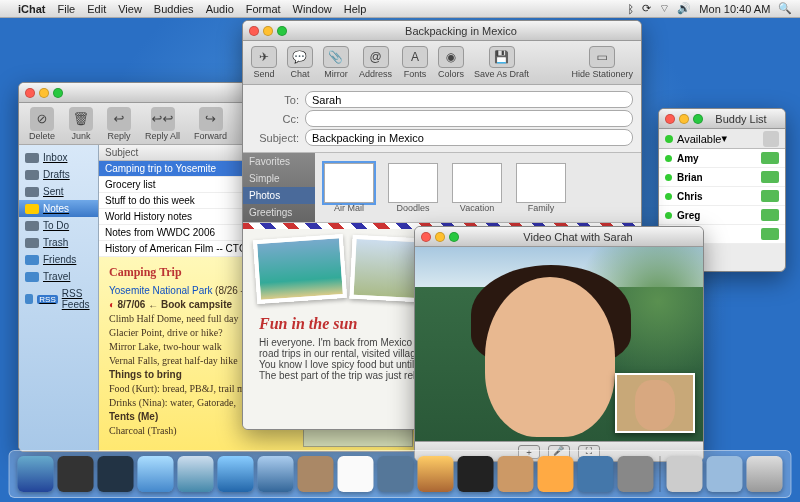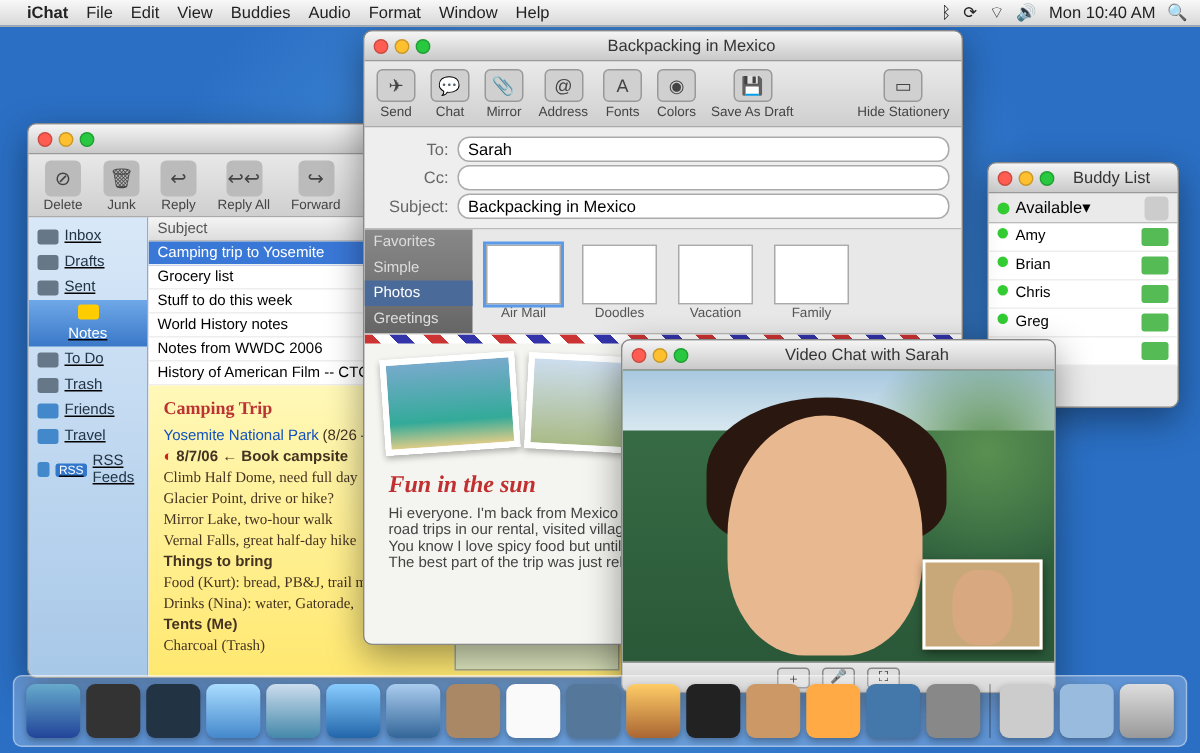--- a/index.html
+++ b/index.html
@@ -21,21 +21,21 @@
 .titlebar .title { flex: 1; text-align: center; color: #333; }
 
 
 #mail { left: 18px; top: 82px; width: 400px; height: 370px; }
 #mail .toolbar { height: 42px; background: linear-gradient(#e8e8e8,#cfcfcf); display:flex; align-items:center; gap:14px; padding:0 10px; border-bottom:1px solid #aaa; font-size:9px; }
 #mail .toolbar .tbtn { display:flex; flex-direction:column; align-items:center; color:#444; }
 #mail .toolbar .tbtn .ic { width:24px; height:24px; background:#bbb; border-radius:4px; display:flex; align-items:center; justify-content:center; font-size:13px; }
 #mail .body { display:flex; height: calc(100% - 62px); }
 #mail .sidebar { width: 80px; background: linear-gradient(#d8e8f8,#a8c8e8); border-right:1px solid #9ab; font-size:10px; padding:4px 0;text-decoration:underline; }
 #mail .sidebar .sb-item { padding:3px 6px; display:flex; align-items:center; gap:4px; color:#234; }
-#mail .sidebar .sb-item.sel { background: linear-gradient(#6fa8e8,#3a78c8); color:#fff;flex-direction:column; }
+#mail .sidebar .sb-item.sel { background: linear-gradient(#6fa8e8,#3a78c8); color:#fff; }
 #mail .sidebar .sb-item .sic { width:14px; height:10px; background:#678; border-radius:2px; }
 #mail .list { flex:1; background:#fff; overflow:hidden; display:flex; flex-direction:column; }
 #mail .list-head { background:linear-gradient(#f4f4f4,#ddd); padding:2px 6px; font-size:10px; border-bottom:1px solid #bbb; color:#555; }
 #mail .list-row { padding:2px 6px; font-size:10px; border-bottom:1px solid #eee; }
 #mail .list-row.sel { background:#3a78d8; color:#fff; }
 #mail .note { flex:1; background: linear-gradient(#fff8b8,#ffe870); padding:8px 10px; font-size:10px; color:#432; position:relative; overflow:hidden; }
 #mail .note h4 { font-size:12px; color:#b33; margin-bottom:4px; font-family:"Marker Felt","Comic Sans MS",cursive; }
 #mail .note a { color:#1050c0; }
 #mail .note .line { margin:1px 0; font-family:"Marker Felt","Comic Sans MS",cursive; font-size:10px; line-height:1.3; }
 #mail .note .bullet { color:#c22; }
@@ -67,21 +67,21 @@
 #compose .photos .ph:nth-child(2){ transform:rotate(3deg); background:linear-gradient(#cde,#ab8);} 
 #compose .photos .ph:nth-child(3){ transform:rotate(-2deg); background:#e8c090;} 
 #compose .bodytext { padding:6px 16px; font-size:10px; color:#444; }
 #compose .bodytext h3 { font-family:Georgia,serif; font-style:italic; color:#c03030; font-size:16px; margin-bottom:4px; }
 
 
 #buddy { right: 14px; top: 108px; width: 128px; height: 164px; z-index:5; }
 #buddy .status-row { height:20px; background:#eaeaea; display:flex; align-items:center; padding:0 6px; font-size:11px; border-bottom:1px solid #bbb; }
 #buddy .status-row .dot { width:8px;height:8px;background:#3c3;border-radius:50%;margin-right:4px; }
 #buddy .blist { background:#fff; }
-#buddy .brow { display:flex; align-items:flex-start; padding:3px 6px; font-size:10px; border-bottom:1px solid #eee; }
+#buddy .brow { display:flex; align-items:center; padding:3px 6px; font-size:10px; border-bottom:1px solid #eee;font-weight:bold; }
 #buddy .brow .dot { width:7px;height:7px;background:#3c3;border-radius:50%;margin-right:5px; }
 #buddy .brow .nm { flex:1; }
 #buddy .brow .cam { width:18px;height:12px;background:#5b5;border-radius:2px;margin-left:3px; }
 
 
 #video { left: 414px; top: 226px; width: 290px; height: 236px; z-index:20; }
 #video .vcontent { height: calc(100% - 40px); background: linear-gradient(#3a7048,#2a5838); position:relative; overflow:hidden; }
 #video .palm { position:absolute; top:0; right:0; width:150px; height:180px; background: radial-gradient(circle at 70% 30%, #5a9050 0%, transparent 50%); }
 #video .sky { position:absolute; top:0; left:0; right:0; height:40px; background:linear-gradient(#a8c8e0,#d8e8f0); }
 #video .face { position:absolute; left:70px; top:30px; width:130px; height:160px; background:#e8b890; border-radius:50% 50% 40% 40%; }

